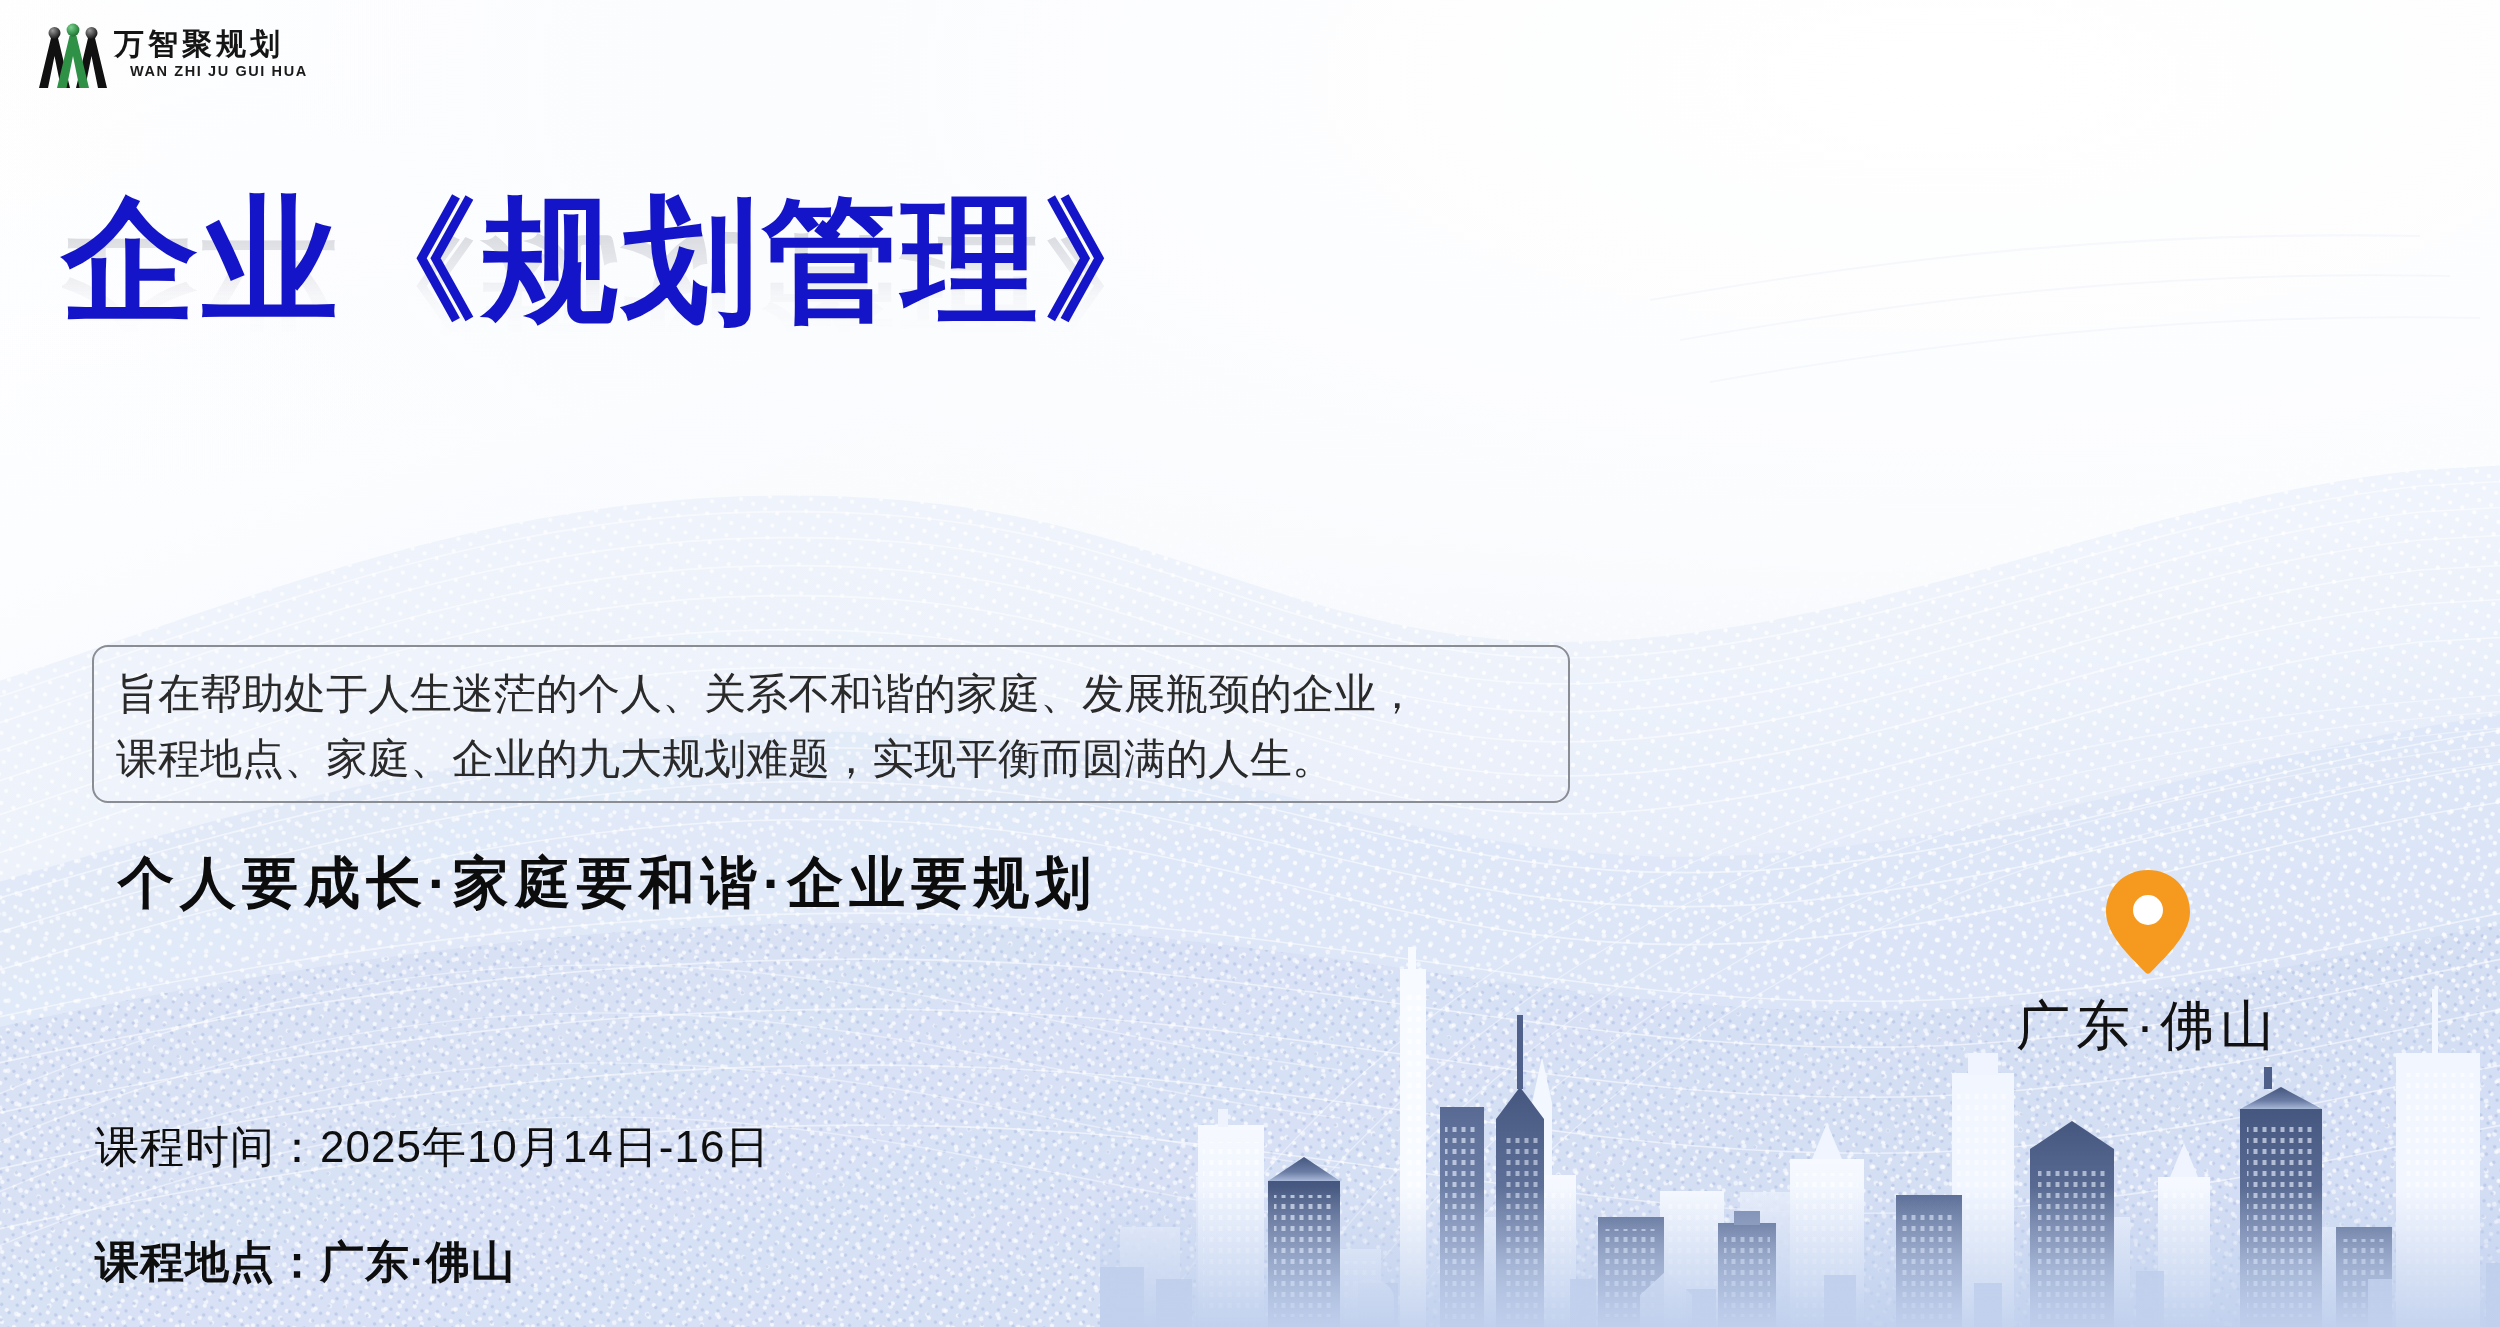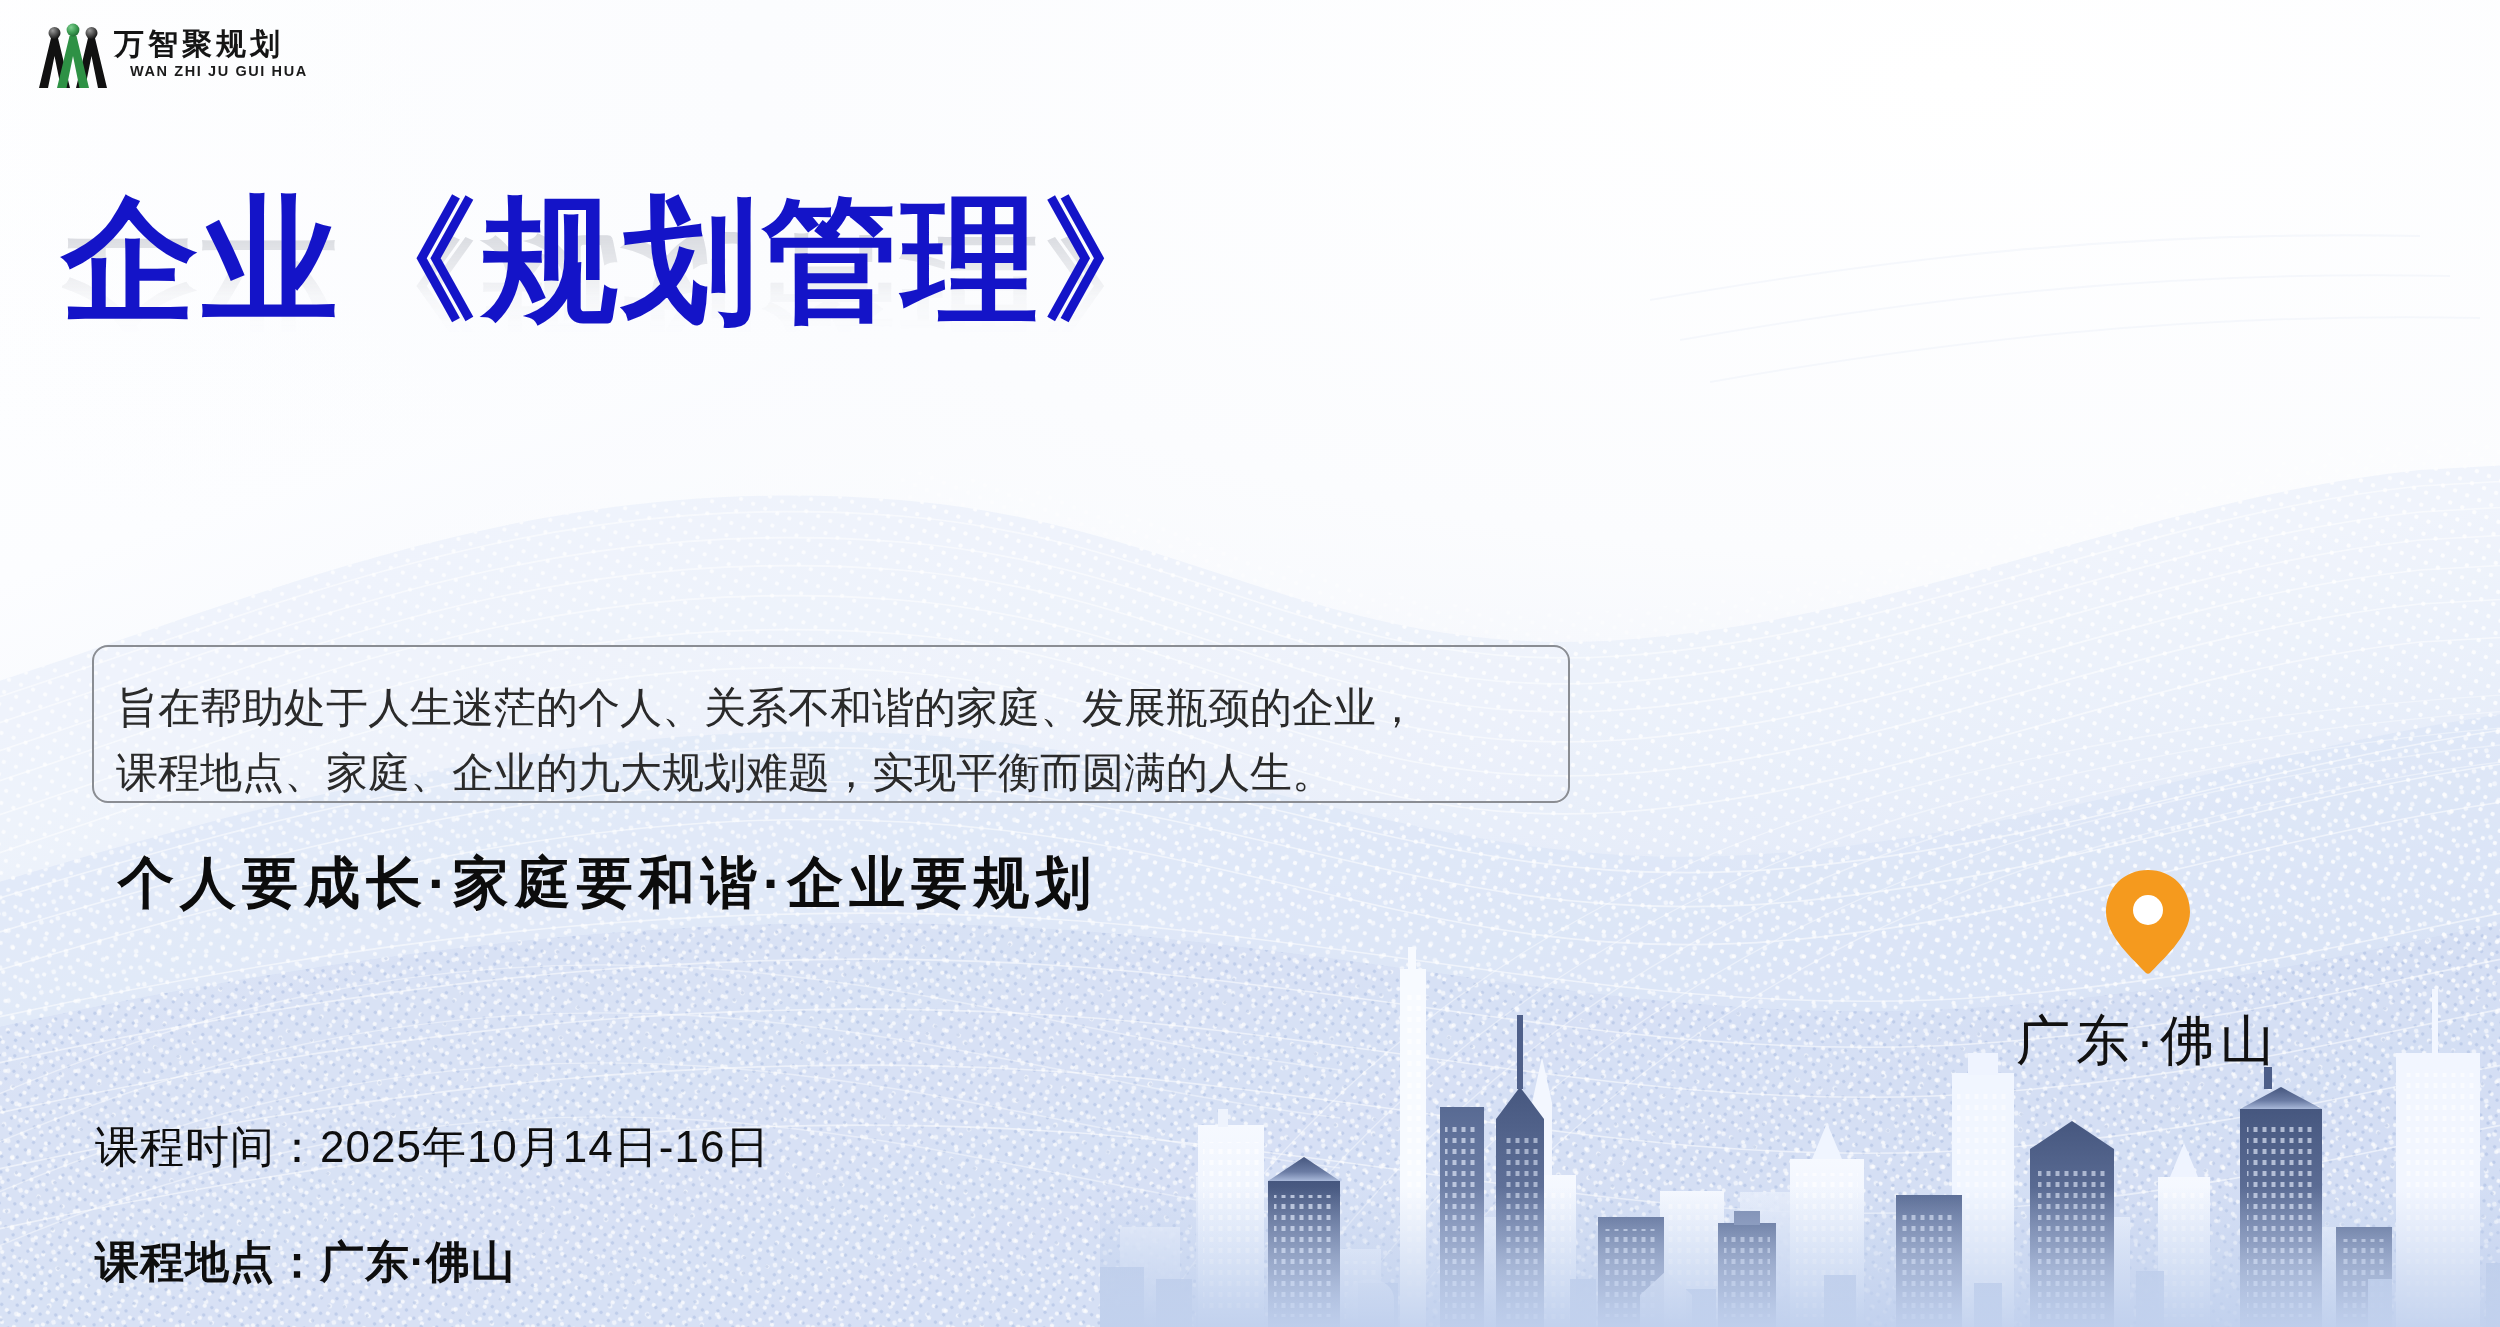--- a/index.html
+++ b/index.html
@@ -92,21 +92,21 @@
   }
 
   
   .desc-box {
     position: absolute;
     left: 92px; top: 645px;
     width: 1478px; height: 158px;
     border: 2px solid #8a8d93;
     border-radius: 16px;
     box-sizing: border-box;
-    padding: 28px 22px 14px 22px;
+    padding: 14px 22px 14px 22px;
     background: rgba(255,255,255,0.06);
   }
   .desc-line {
     font-family: "Liberation Sans", "DejaVu Sans", sans-serif;
     font-size: 42px;
     color: #2a2a2a;
     line-height: 65px;
     white-space: nowrap;
     letter-spacing: 0px;
   }
@@ -125,21 +125,21 @@
 
   
   .loc-block {
     position: absolute;
     left: 1948px; top: 868px;
     width: 400px;
     display: flex; flex-direction: column; align-items: center;
   }
   .pin-icon { width: 96px; height: 108px; display: block; }
   .loc-label {
-    margin-top: 29px;
+    margin-top: 14px;
     font-family: "Liberation Sans", "DejaVu Sans", sans-serif;
     font-size: 54px;
     color: #111111;
     letter-spacing: 6px;
     white-space: nowrap;
   }
 
   
   .course-info {
     position: absolute;

